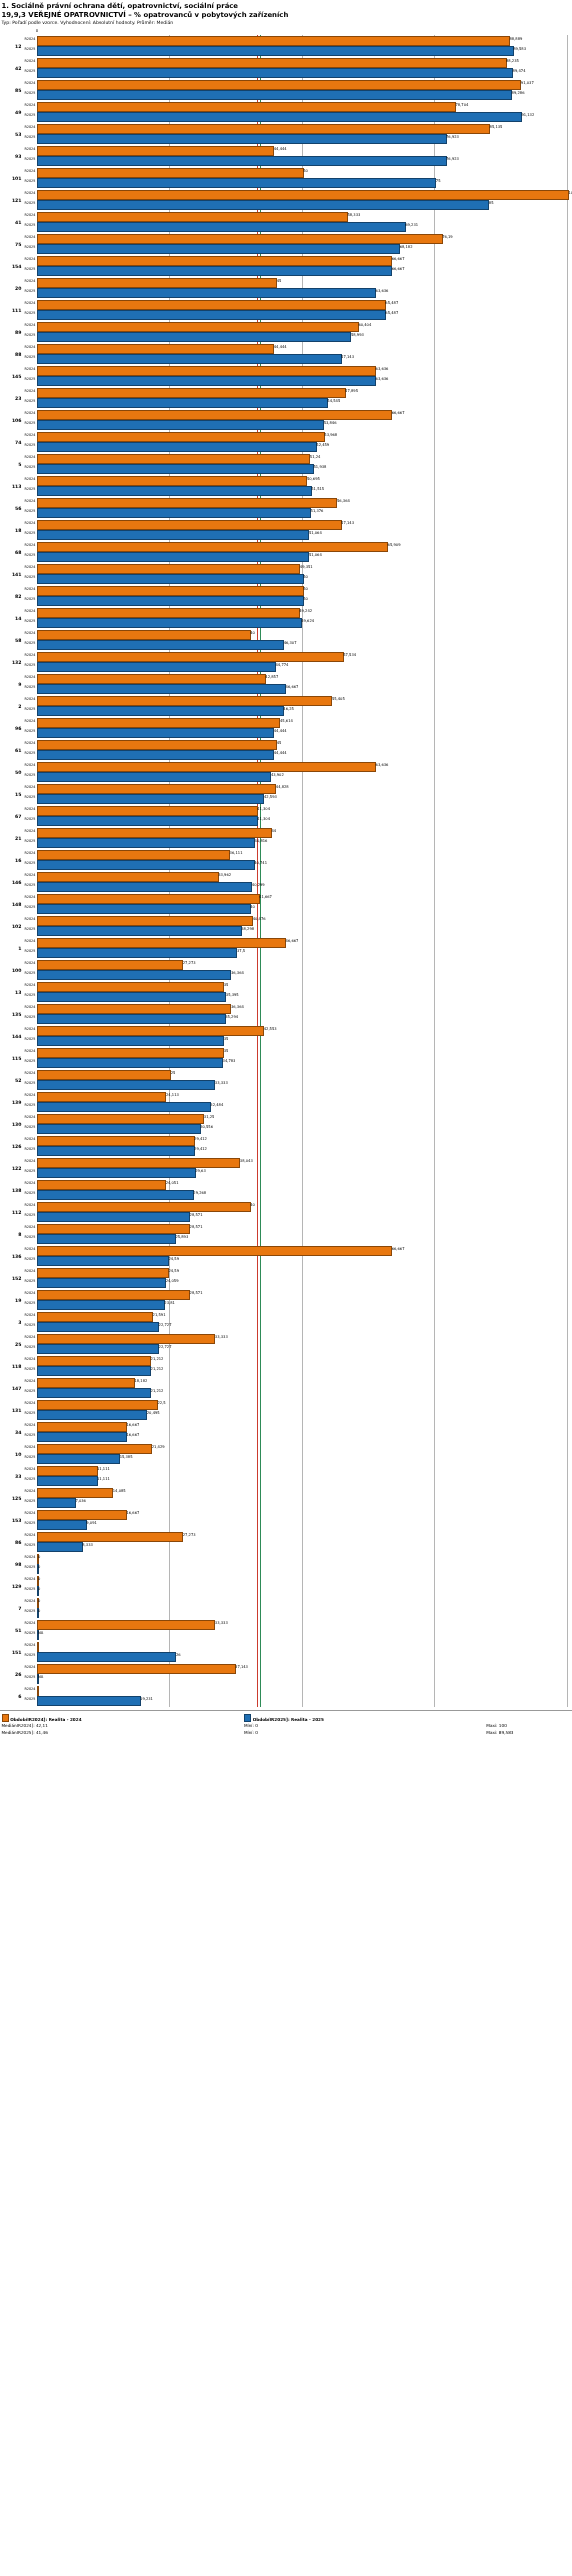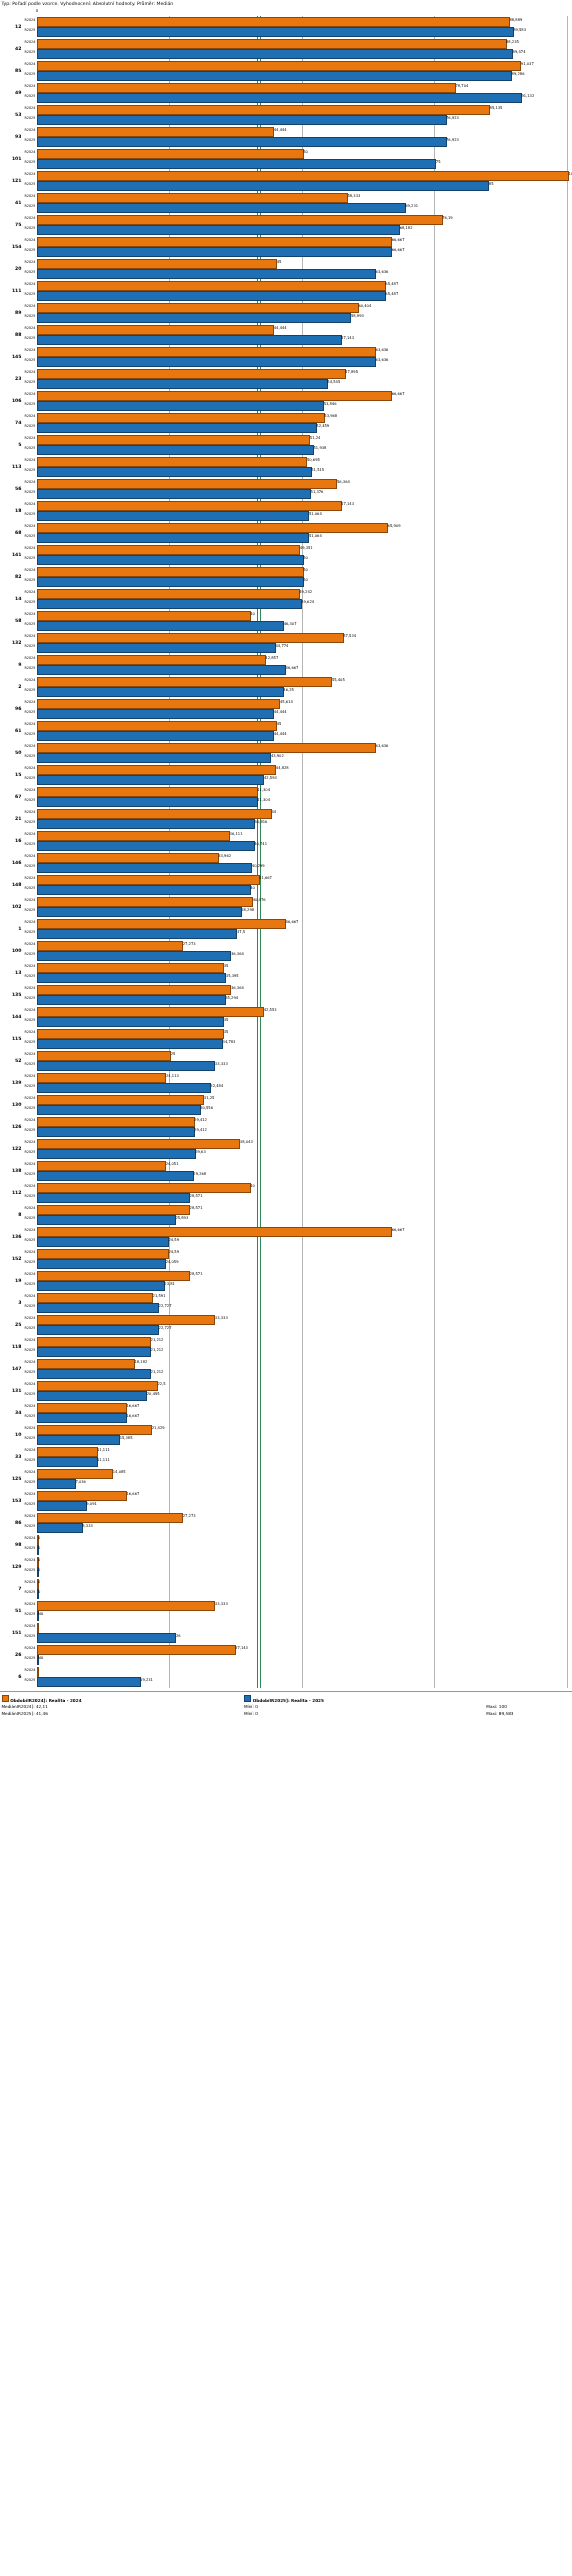--- a/index.html
+++ b/index.html
@@ -30,20 +30,24 @@
   .swatch{display:inline-block;width:5.3px;height:5.3px;vertical-align:-0.8px;margin-right:1.5px;}
   .sw24{background:#e8770f;border:0.4px solid #8a4708;}
   .sw25{background:#1f6fb4;border:0.4px solid #13426b;}
   .legend-head{font-weight:bold;}
 </style>
 </head>
 <body>
 
 <div id="page">
 
+  <div class="title">
+    <div>1. Sociálně právní ochrana dětí, opatrovnictví, sociální práce</div>
+    <div>19,9,3 VEŘEJNÉ OPATROVNICTVÍ – % opatrovanců v pobytových zařízeních</div>
+  </div>
   <div class="subtitle">Typ: Pořadí podle vzorce. Vyhodnocení: Absolutní hodnoty. Průměr: Medián</div>
 
   <div class="chartbox">
     <div class="axis-top" id="axis-top">
         <div class="tick" style="left: 0%;">0</div>
         <div class="tick" style="left: 25%;"></div>
         <div class="tick" style="left: 50%;"></div>
         <div class="tick" style="left: 75%;"></div>
         <div class="tick" style="left: 100%;"></div>
       </div>

